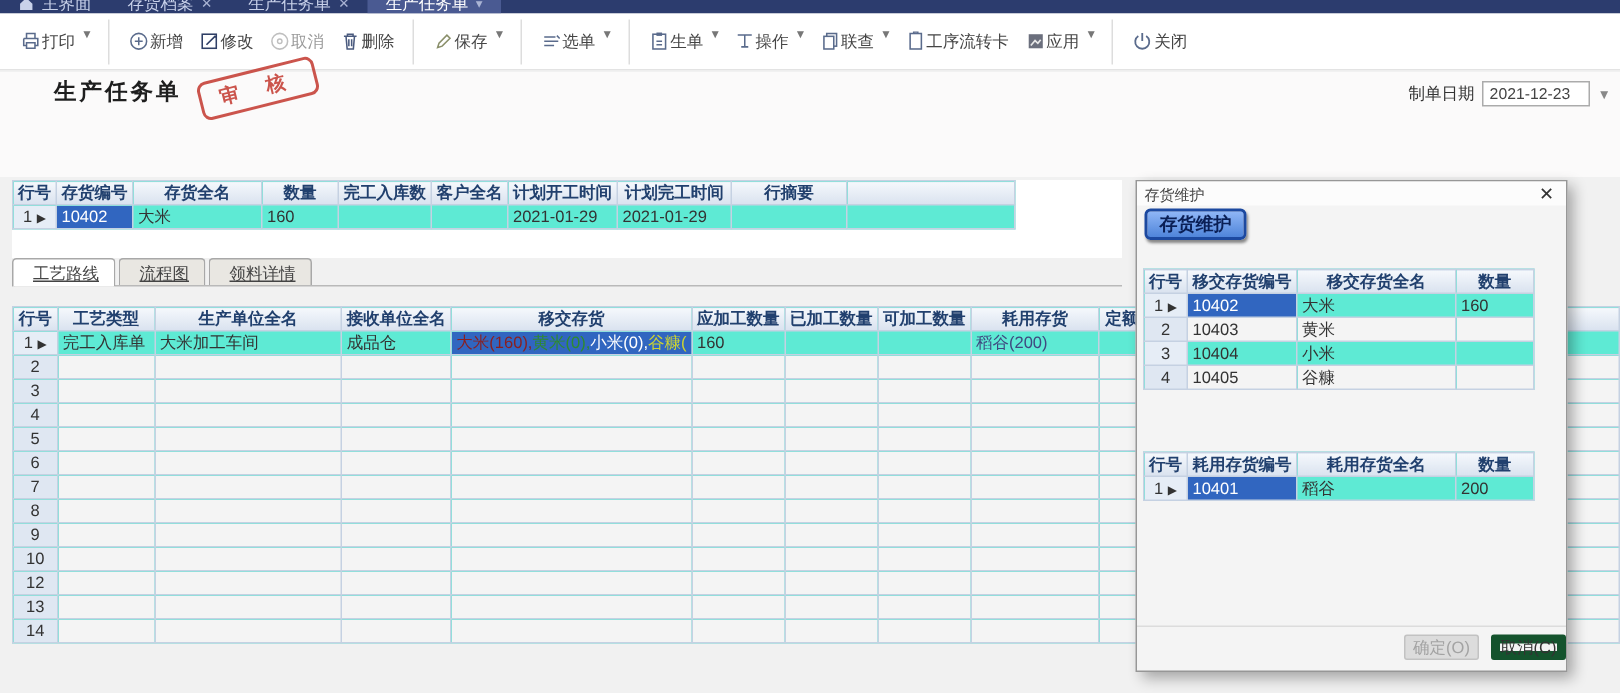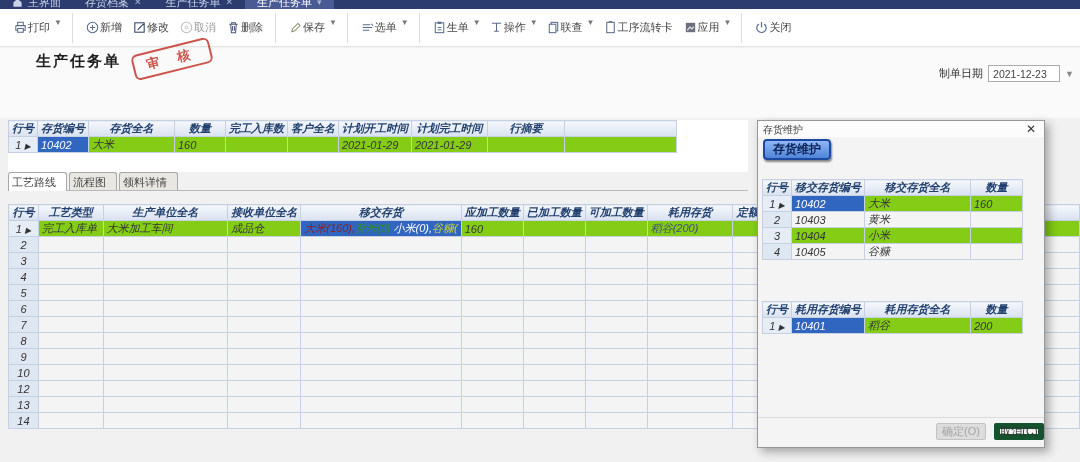--- a/index.html
+++ b/index.html
@@ -25,44 +25,44 @@
   .tbtn.disabled .tlabel { color:#9a9a9a; }
   .caret { font-size:8px; color:#777; margin:-10px 3px 0 -1px; }
   .tsep { width:1px; height:30px; background:#ddd; margin:0 7px; }
 
   
   .headerarea { position:absolute; left:0; top:48px; width:1080px; height:70px; background:#fbfafa; }
   .page-title { position:absolute; left:36px; top:4px; font-size:15px; font-weight:bold; color:#1e1e1e; letter-spacing:2px; }
   .stamp { position:absolute; left:132px; top:-2px; transform:rotate(-14deg);
     border:2px solid #c6433a; border-radius:6px; color:#c6433a; padding:2px 12px;
     font-family:"DejaVu Serif",serif; font-weight:bold; font-size:13px; letter-spacing:7px; opacity:.9; }
-  .datectl { position:absolute; right:6px; top:17px; display:flex; align-items:center; gap:5px; }
+  .datectl { position:absolute; right:6px; top:6px; display:flex; align-items:center; gap:5px; }
   .datebox { width:72px; height:17px; background:#fff; border:1px solid #ababab; font-size:10.5px;
     color:#444; display:flex; align-items:center; padding-left:4px; }
   .datecaret { color:#888; font-size:9px; }
   .summary { position:absolute; left:36px; top:36px; display:flex; align-items:flex-end; }
   .sum-label { white-space:pre; color:#444; }
   .sum-value { border-bottom:1px solid #9a9a9a; width:190px; padding:0 0 1px 8px; color:#222; }
 
   
-  table { border-collapse:collapse; table-layout:fixed; background:#84cc16;font-style:italic; }
+  table { border-collapse:collapse; table-layout:fixed; background:#5eead4; }
   th,td { border:1px solid #c5d1e2; height:16px; font-size:11px; font-weight:normal;
     padding:0 3px; overflow:hidden; white-space:nowrap; text-align:left; }
   th { background:linear-gradient(#f5f8fc,#d9e2ef); font-weight:bold; color:#21406e; text-align:center; }
   td.rownum { background:#e6edf6; text-align:center; color:#333; }
   td.sel { background:#3166c0; color:#fff; }
   tr.even td { background:#f4f4f4; }
   tr.even td.rownum { background:#dfe7f2; }
   .marker { font-size:8px; margin-left:3px; }
 
   .t1wrap { position:absolute; left:8px; top:120px; width:740px; height:52px; background:#fff; }
   .tabstrip { position:absolute; left:8px; top:172px; width:740px; height:19px;
     display:flex; align-items:flex-end; border-bottom:1px solid #b9b9b9; background:#f1f1f1; }
-  .dtab { height:18px; padding:2px 10px 0 3px; margin-right:2px; border:1px solid #a8a8a8; border-bottom:none;
-    border-radius:3px 3px 0 0; background:#e9e7e2; color:#444; cursor:pointer; }
+  .dtab { height:18px; padding:2px 10px 0 13px; margin-right:2px; border:1px solid #a8a8a8; border-bottom:none;
+    border-radius:3px 3px 0 0; background:#e9e7e2; color:#444; cursor:pointer;text-decoration:underline; }
   .dtab.active { background:#fff; height:19px; margin-bottom:-1px; }
 
   .t2wrap { position:absolute; left:8px; top:204px; }
   .consumed { color:#3f4a80;margin-top:46px; }
 
   
   .dialog { position:absolute; left:757px; top:120px; width:288px; height:328px;
     background:#f4f4f4; border:1px solid #979797; box-shadow:4px 4px 9px rgba(0,0,0,.32); }
   .dlg-titlebar { position:absolute; left:0; top:0; width:100%; height:16px; background:#fcfcfc;
     font-size:10px; color:#444; padding:2px 5px; }

